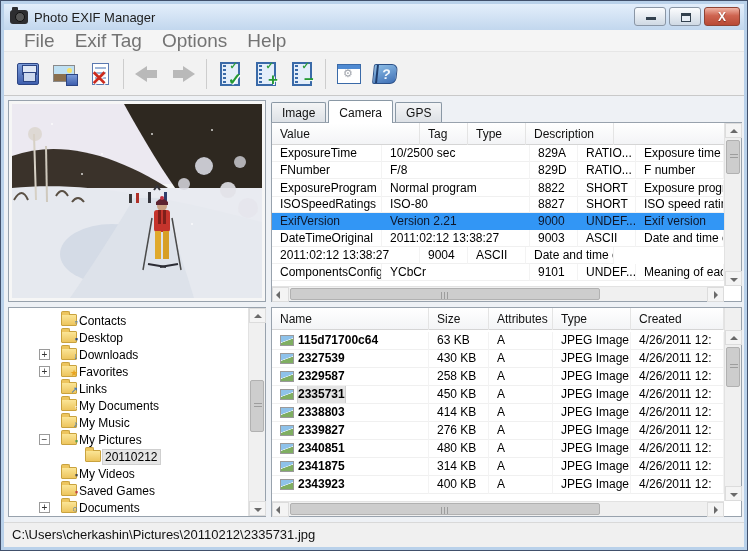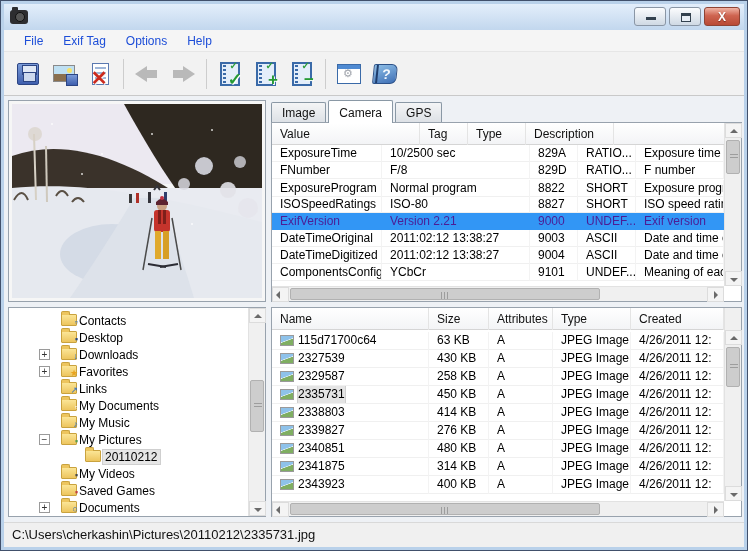--- a/index.html
+++ b/index.html
@@ -26,21 +26,21 @@
           border-color:#8e4334; color:#fff; font-weight:bold; font-size:12px;
           text-align:center; line-height:18px; text-shadow:0 1px 1px #7c2c1d; }
   .glyph-min { position:absolute; left:11px; bottom:5px; width:10px; height:3px; background:#33414e; }
   .glyph-max { position:absolute; left:11px; top:5px; width:10px; height:9px;
                border:1px solid #33414e; border-top:3px solid #33414e; background:#e8eef5; }
 
   
   .menubar { position:absolute; left:0; top:26px; width:740px; height:22px;
              background:#f5f5f5; display:flex; align-items:center; padding-left:10px;
              border-bottom:1px solid #e6e6e6; }
-  .menu-item { font-size:12px; color:#1d4ed8; padding:3px 10px; }
+  .menu-item { font-size:19px; color:#737373; padding:3px 10px; }
 
   
   .toolbar { position:absolute; left:0; top:48px; width:740px; height:44px; background:#f2f2f2;
              border-bottom:1px solid #c9c9c9; display:flex; align-items:center; padding-left:6px; }
   .tbtn { width:34px; height:34px; margin:0 1px; position:relative; display:flex;
           align-items:center; justify-content:center; }
   .tsep { width:1px; height:30px; background:#cdcdcd; margin:0 5px; }
   .floppy { width:22px; height:22px; background:linear-gradient(#7a9bd8,#3f5fae);
             border:1px solid #2c4584; border-radius:2px; position:relative; }
   .floppy::before { content:""; position:absolute; left:4px; top:1px; width:13px; height:8px;
@@ -96,24 +96,24 @@
   .exif-pane { left:267px; top:26px; width:471px; height:180px; }
   .list-pane { left:267px; top:211px; width:471px; height:210px; }
   .grid-header { position:absolute; left:0; top:0; right:0; height:22px;
                  background:linear-gradient(#ffffff,#f3f4f6); border-bottom:1px solid #d5d5d5; display:flex; }
   .gh { font-size:12px; color:#111; padding:4px 0 0 8px; border-right:1px solid #e4e4e4; height:22px; }
   .grid-row { position:absolute; left:0; display:flex; }
   .gc { font-size:12px; color:#000; padding-left:8px; overflow:hidden; white-space:nowrap;
         border-right:1px solid #f3f3f3; border-bottom:1px solid #f0f0f0; }
   .exif-pane .grid-row { height:17px; } .exif-pane .gc { height:17px; line-height:16px; }
   .list-pane .grid-row { height:18px; } .list-pane .gc { height:18px; line-height:17px; }
-  .grid-row.selected .gc { background:#3296f5; color:#4c1d95; border-color:#3296f5; }
+  .grid-row.selected .gc { background:#3296f5; color:#0f172a; border-color:#3296f5; }
   .e1{width:110px}.e2{width:148px}.e3{width:48px}.e4{width:58px}.e5{width:88px}
   .f1{width:157px}.f2{width:60px}.f3{width:64px}.f4{width:78px}.f5{width:93px}
-  .name-cell { display:flex; align-items:center; gap:4px; }
+  .name-cell { display:flex; align-items:center; gap:4px;font-weight:bold; }
   .img-ico { flex:0 0 14px; width:14px; height:11px; border:1px solid #9a9a9a;
              background:linear-gradient(160deg,#8ec2ea 45%, #e9f2f8 50%, #7fae62 55%); }
   .name-sel { background:#e4e4e4; outline:1px solid #cfcfcf; }
 
   
   .vscroll { position:absolute; top:0; right:0; width:17px; bottom:0; background:#f0f0f0; border-left:1px solid #e2e2e2; }
   .hscroll { position:absolute; left:0; bottom:0; height:15px; background:#f0f0f0; border-top:1px solid #e2e2e2; }
   .sb-btn { position:absolute; width:17px; height:15px; background:#f4f4f4; border:1px solid #dcdcdc; }
   .tri { position:absolute; width:0; height:0; border:4px solid transparent; }
   .tri.up    { left:4px; top:5px;  border-bottom-color:#6a6a6a; border-top:none; }
@@ -145,20 +145,21 @@
                border-top:1px solid #d9d9d9; font-size:13px; color:#111; line-height:24px; padding-left:8px; }
 </style>
 </head>
 <body>
 
 <div class="window">
 <div class="content">
 
   <div class="titlebar">
     <span class="app-icon"></span>
+    <span class="title-text">Photo EXIF Manager</span>
     <span class="win-btns">
       <span class="wbtn">
             <span class="glyph-min"></span>
           </span>
       <span class="wbtn">
             <span class="glyph-max"></span>
           </span>
       <span class="wbtn close">X</span>
     </span>
   </div>
@@ -317,21 +318,20 @@
             <span class="gc e5">Exif version</span>
           </div>
       <div class="grid-row" style="top:107px">
             <span class="gc e1">DateTimeOriginal</span>
             <span class="gc e2">2011:02:12 13:38:27</span>
             <span class="gc e3">9003</span>
             <span class="gc e4">ASCII</span>
             <span class="gc e5">Date and time of</span>
           </div>
       <div class="grid-row" style="top:124px">
-            <span class="gc e1">DateTimeDigitized</span>
             <span class="gc e2">2011:02:12 13:38:27</span>
             <span class="gc e3">9004</span>
             <span class="gc e4">ASCII</span>
             <span class="gc e5">Date and time of</span>
           </div>
       <div class="grid-row" style="top:141px">
             <span class="gc e1">ComponentsConfig...</span>
             <span class="gc e2">YCbCr</span>
             <span class="gc e3">9101</span>
             <span class="gc e4">UNDEF...</span>

